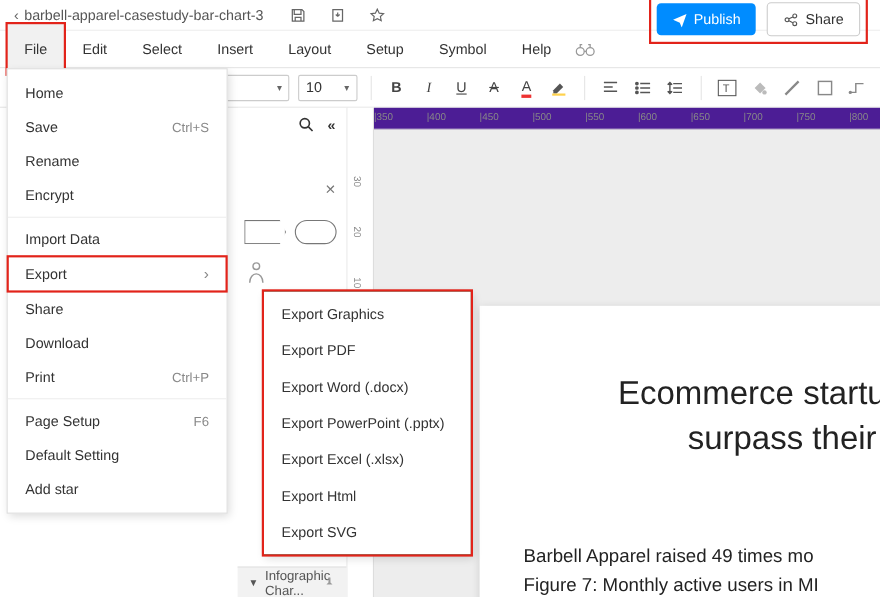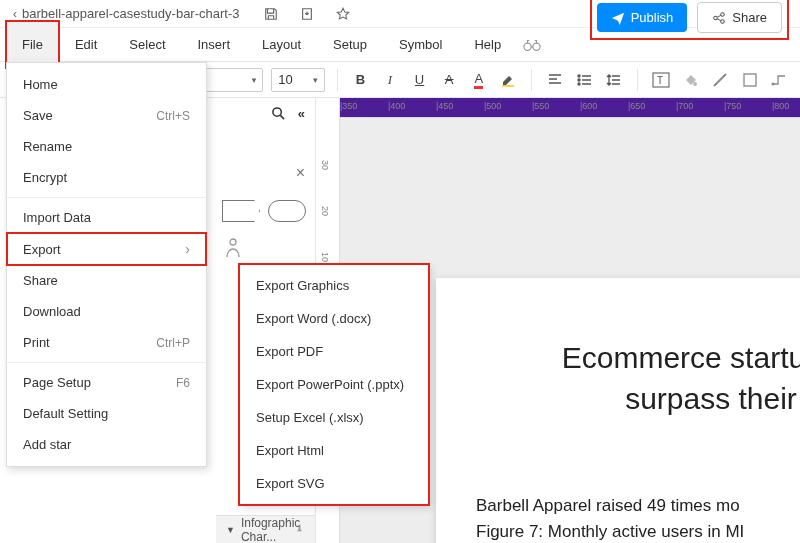--- a/index.html
+++ b/index.html
@@ -311,19 +311,19 @@
   <div class="row">
       <span>Default Setting</span>
     </div>
   <div class="row">
       <span>Add star</span>
     </div>
 </div>
 
 <div class="export-sub hl-red">
   <div class="erow">Export Graphics</div>
+  <div class="erow">Export PDF</div>
   <div class="erow">Export Word (.docx)</div>
-  <div class="erow">Export PDF</div>
   <div class="erow">Export PowerPoint (.pptx)</div>
-  <div class="erow">Setup Excel (.xlsx)</div>
+  <div class="erow">Export Excel (.xlsx)</div>
   <div class="erow">Export Html</div>
   <div class="erow">Export SVG</div>
 </div>
 
 </body></html>

